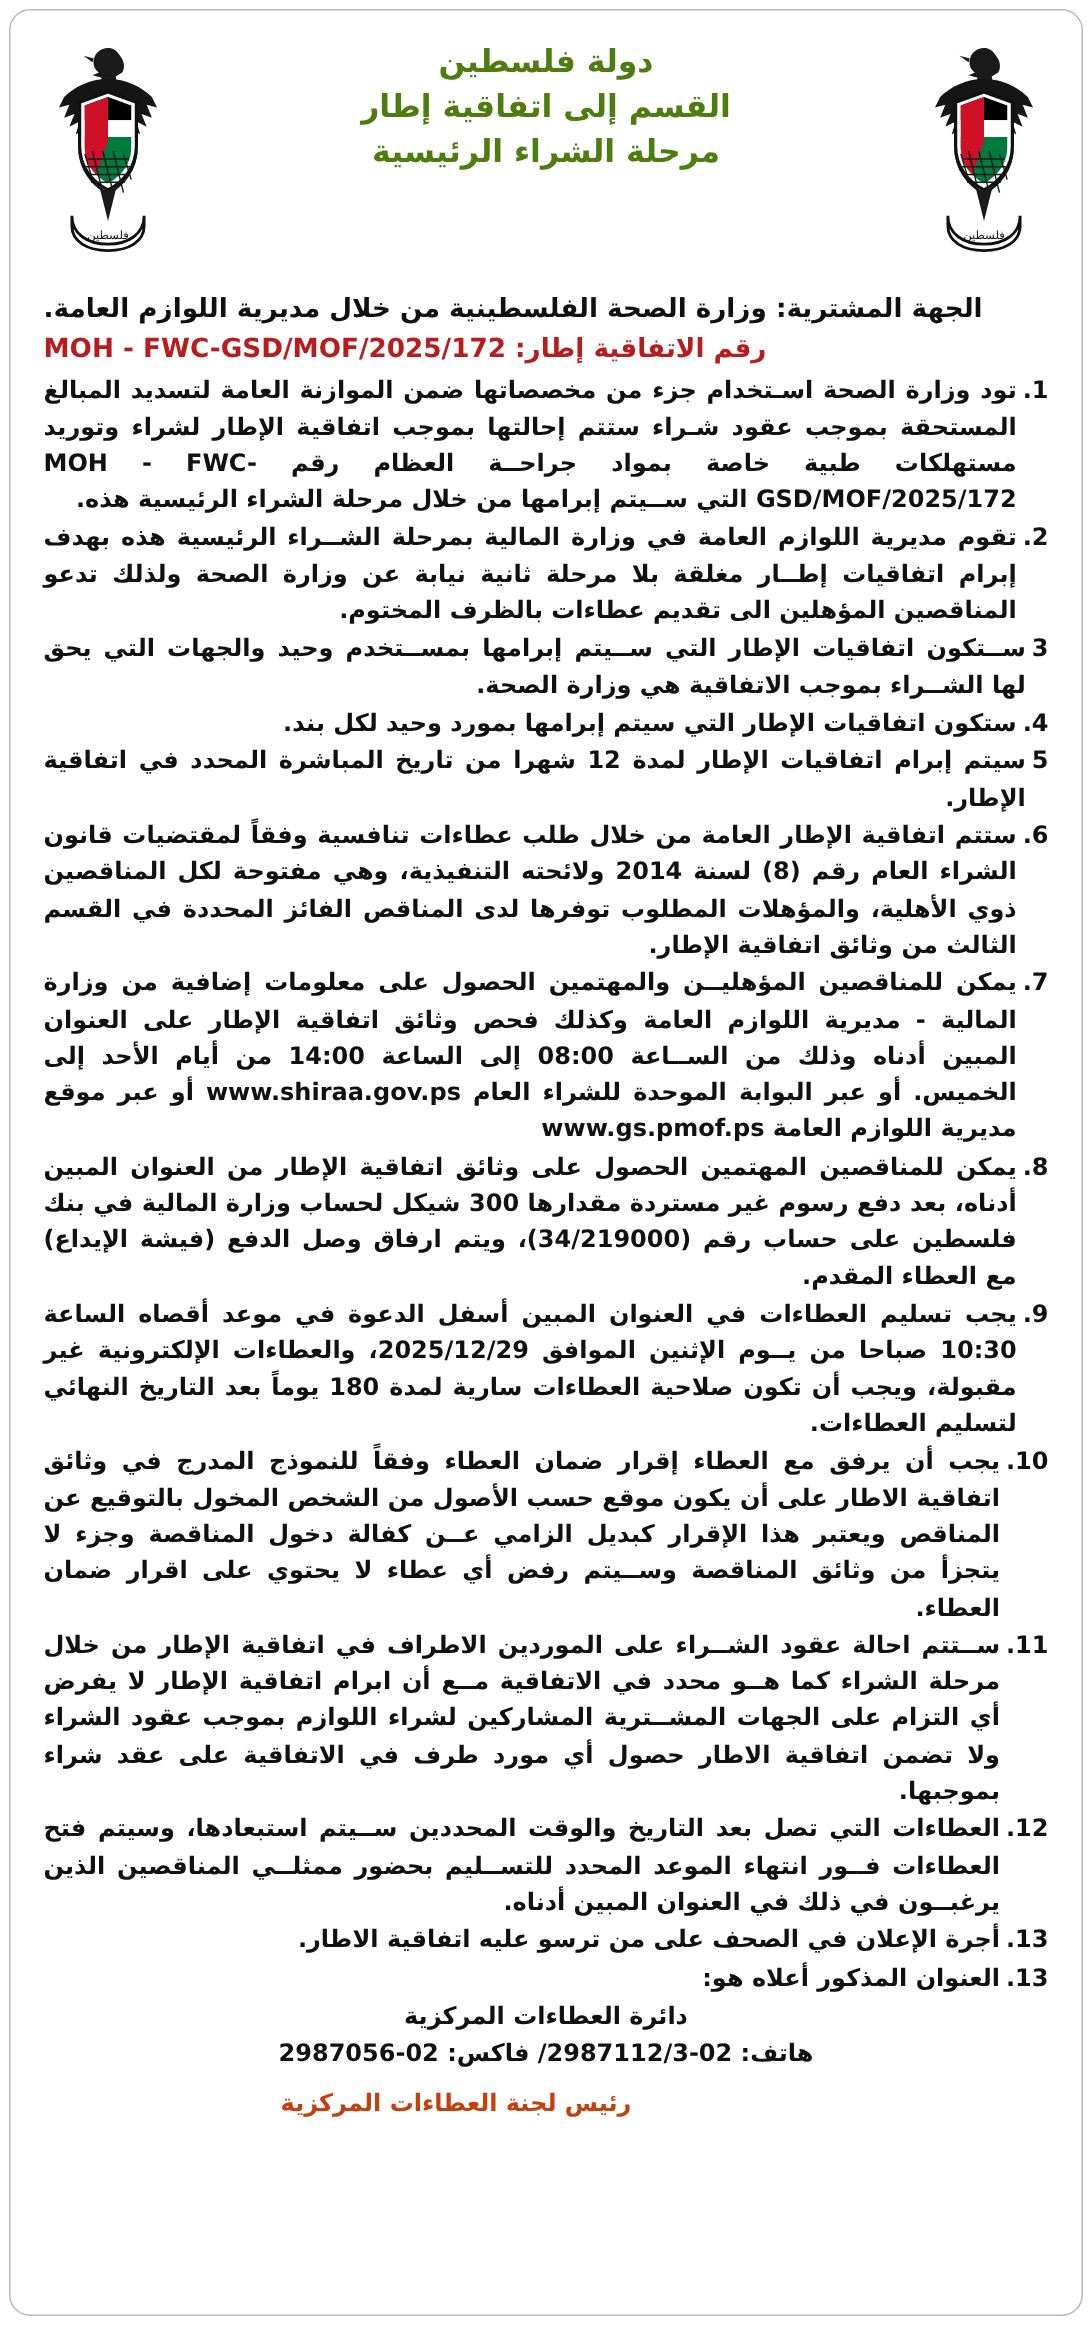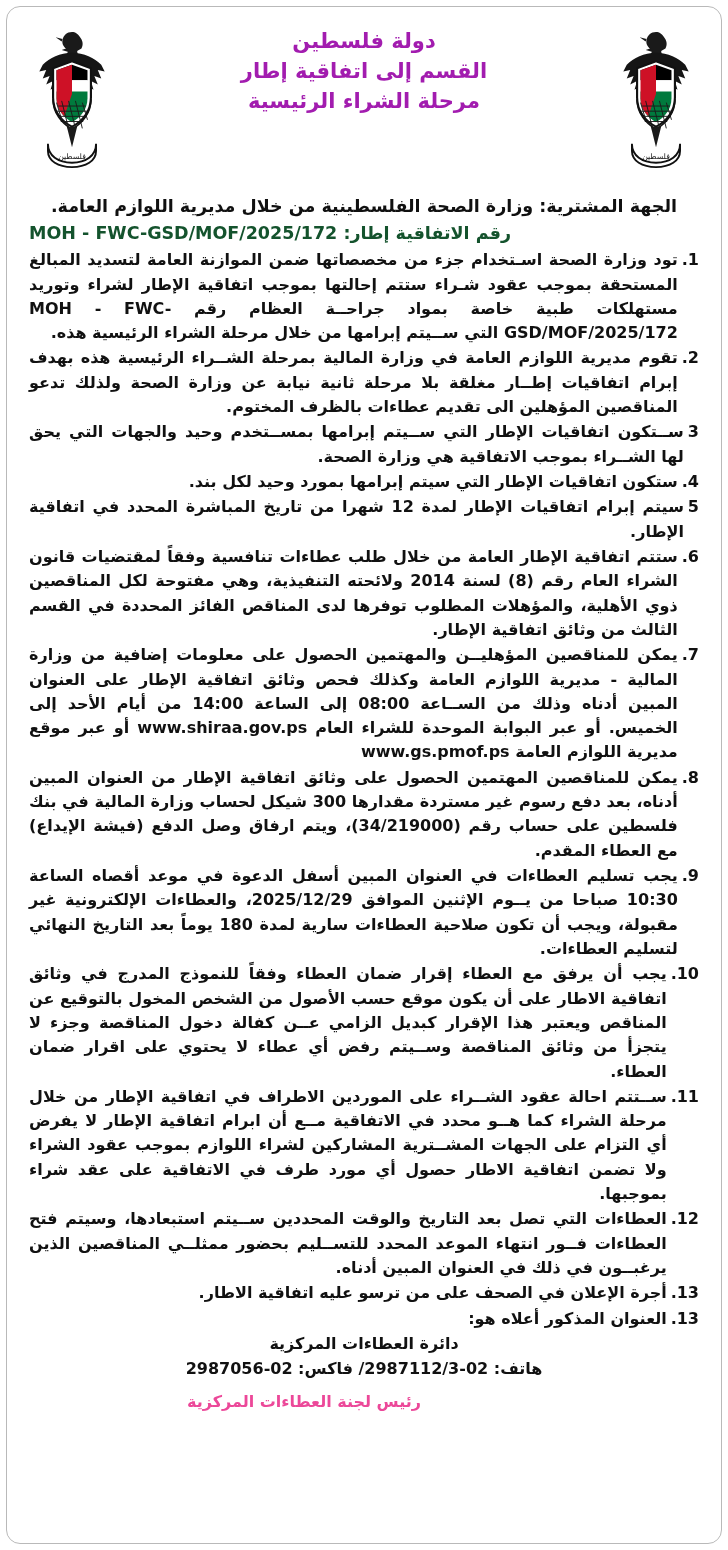--- a/index.html
+++ b/index.html
@@ -55,45 +55,45 @@
   .emblem svg { display: block; width: 100%; height: 100%; }
 
   .header-titles {
     flex: 1 1 auto;
     text-align: center;
     padding-top: 6px;
   }
   .header-titles .hline {
     font-size: 21px;
     font-weight: bold;
-    color: #a21caf;
+    color: #4d7c0f;
     line-height: 1.42;
     letter-spacing: 0px;
     white-space: nowrap;
   }
 
   
   .lead-block {
     margin-top: 2px;
     text-align: right;
   }
   .lead {
     font-size: 17.5px;
     font-weight: bold;
     color: #101010;
     line-height: 1.52;
-    text-align: center;
+    text-align: left;
   }
   .lead-ref {
     text-align: left;
     direction: rtl;
     font-size: 17.5px;
     font-weight: bold;
     line-height: 1.52;
-    color: #14532d;
+    color: #b91c1c;
   }
 
   
   .clauses {
     margin-top: 2px;
     padding: 0;
     list-style: none;
   }
   .clause {
     display: flex;
@@ -134,21 +134,21 @@
     color: #111111;
     line-height: 1.56;
   }
   .address-block .aline { display: block; }
 
   .signature {
     margin-top: 10px;
     text-align: center;
     font-size: 16px;
     font-weight: bold;
-    color: #ec4899;
+    color: #c2410c;
     padding-right: 120px;
   }
 </style>
 </head>
 <body>
 
 <div class="page">
   <div class="doc-frame">
 
     <div class="header">

